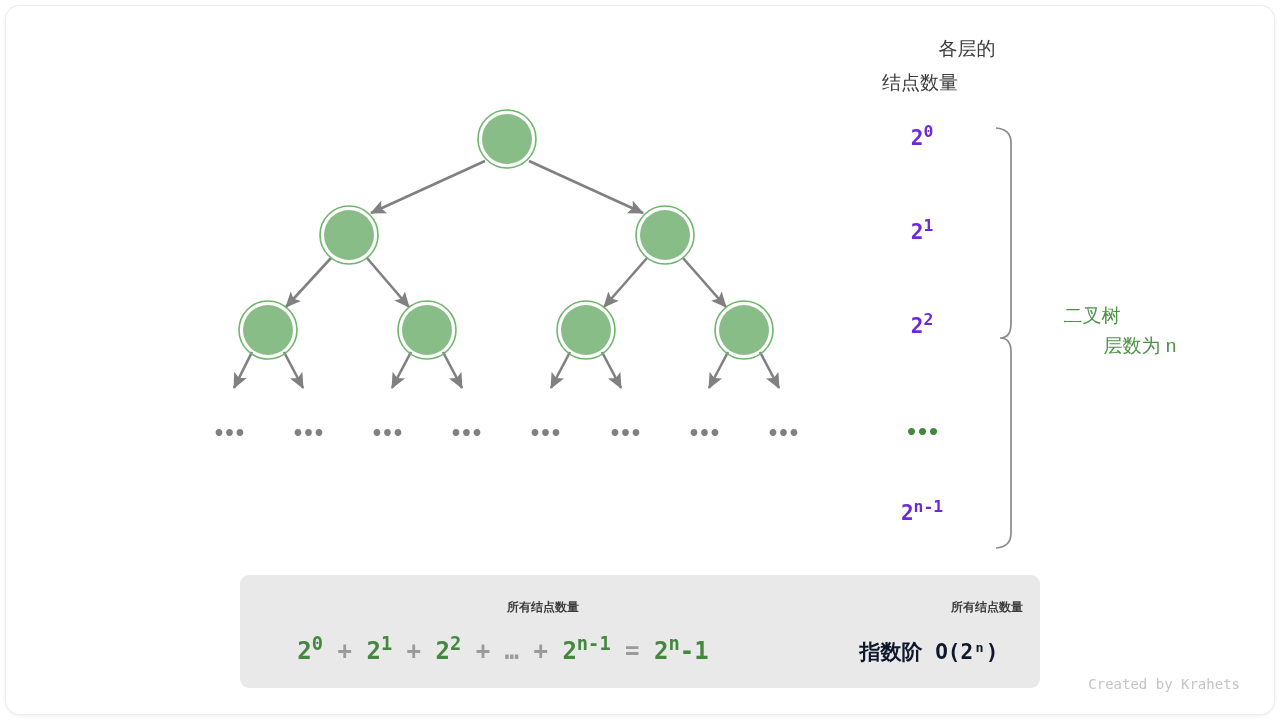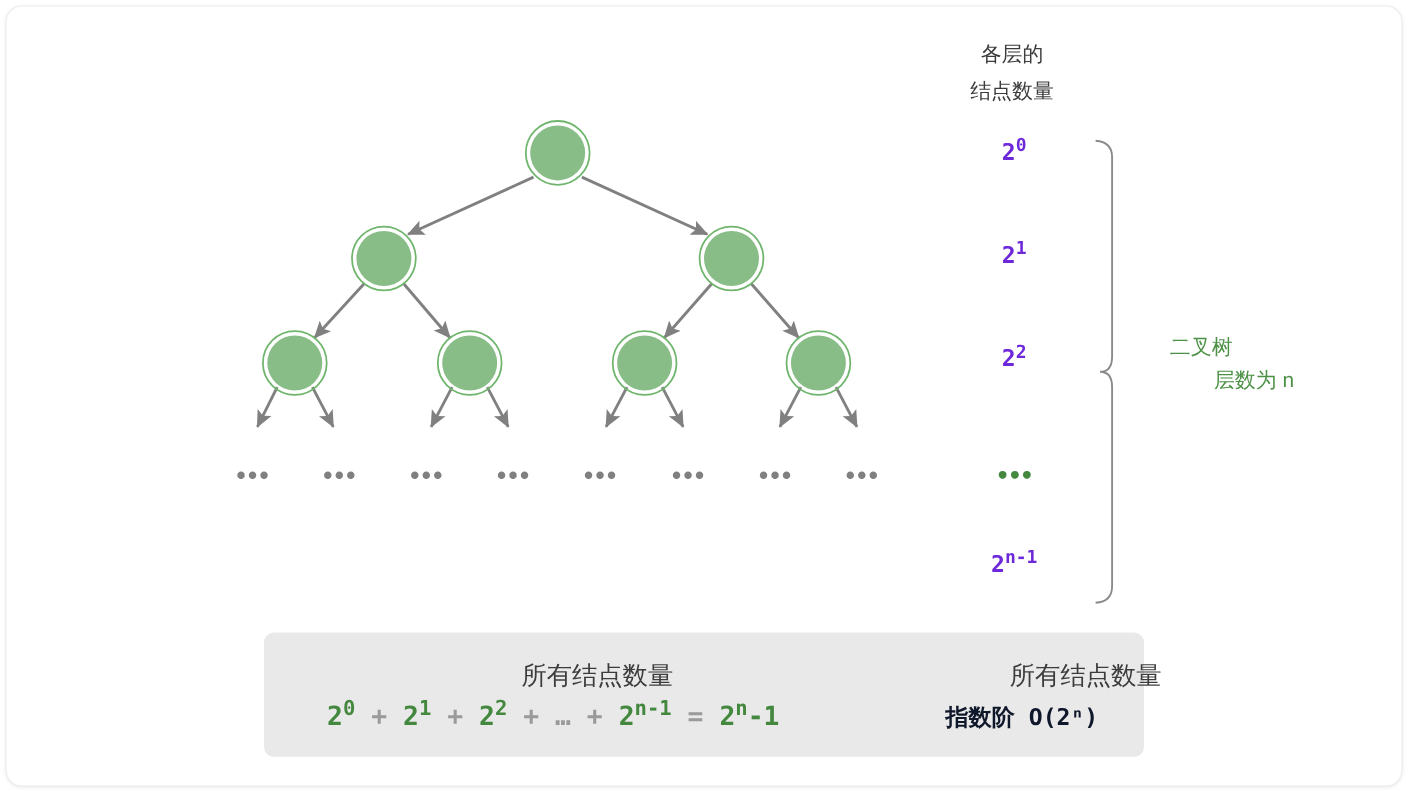--- a/index.html
+++ b/index.html
@@ -87,22 +87,22 @@
   .summary-box {
     position: absolute;
     left: 240px;
     top: 575px;
     width: 800px;
     height: 113px;
     background: #e9e9e9;
     border-radius: 9px;
   }
   .sum-title {
-    font-size: 23px;
-    font-weight: normal;
+    font-size: 12px;
+    font-weight: bold;
     color: #3c3c3c;
     text-align: center;
     width: 420px;
   }
   .sum-formula {
     font-family: "DejaVu Sans Mono", "Liberation Mono", monospace;
     font-weight: bold;
     font-size: 24px;
     color: #43883e;
     text-align: center;
@@ -184,21 +184,21 @@
       <circle cx="586" cy="330" r="25" fill="#88bd87"></circle>
       <circle cx="744" cy="330" r="29" fill="none" stroke="#6fb56c" stroke-width="1.6"></circle>
       <circle cx="744" cy="330" r="25" fill="#88bd87"></circle>
     </g>
 
     <path d="M 996,128 Q 1011,129 1011,143 L 1011,324 Q 1011,338 1000,338 Q 1011,338 1011,352 L 1011,533 Q 1011,547 996,548" fill="none" stroke="#8a8a8a" stroke-width="1.7"></path>
 
     <path d="M 770,624 L 796,624 L 796,614 L 814,633 L 796,652 L 796,642 L 770,642 Z" fill="#c8c8c8"></path>
   </svg>
 
-  <div class="txt col-head" style="left:840px; top:36px;font-family:Liberation Mono, monospace;">各层的</div>
+  <div class="txt col-head" style="left:887px; top:36px;font-family:Liberation Mono, monospace;">各层的</div>
   <div class="txt col-head" style="left:840px; top:70px;">结点数量</div>
 
   <div class="txt pow" style="left:862px; top:126px;">
     <span>2</span><sup>0</sup>
   </div>
   <div class="txt pow" style="left:862px; top:220px;">
     <span>2</span><sup>1</sup>
   </div>
   <div class="txt pow" style="left:862px; top:314px;">
     <span>2</span><sup>2</sup>
@@ -234,14 +234,15 @@
     <span class="op">…</span>
     <span class="op">+</span>
     <span>2</span><sup>n-1</sup>
     <span class="op">=</span>
     <span>2</span><sup>n</sup><span>-1</span>
   </div>
 
   <div class="txt sum-title" style="left:777px; top:599px;">所有结点数量</div>
   <div class="txt sum-complexity" style="left:779px; top:638px;">指数阶  O(2ⁿ)</div>
 
+  <div class="txt credit" style="left:1000px; top:676px;">Created by Krahets</div>
 
 </div>
 
 </body></html>

